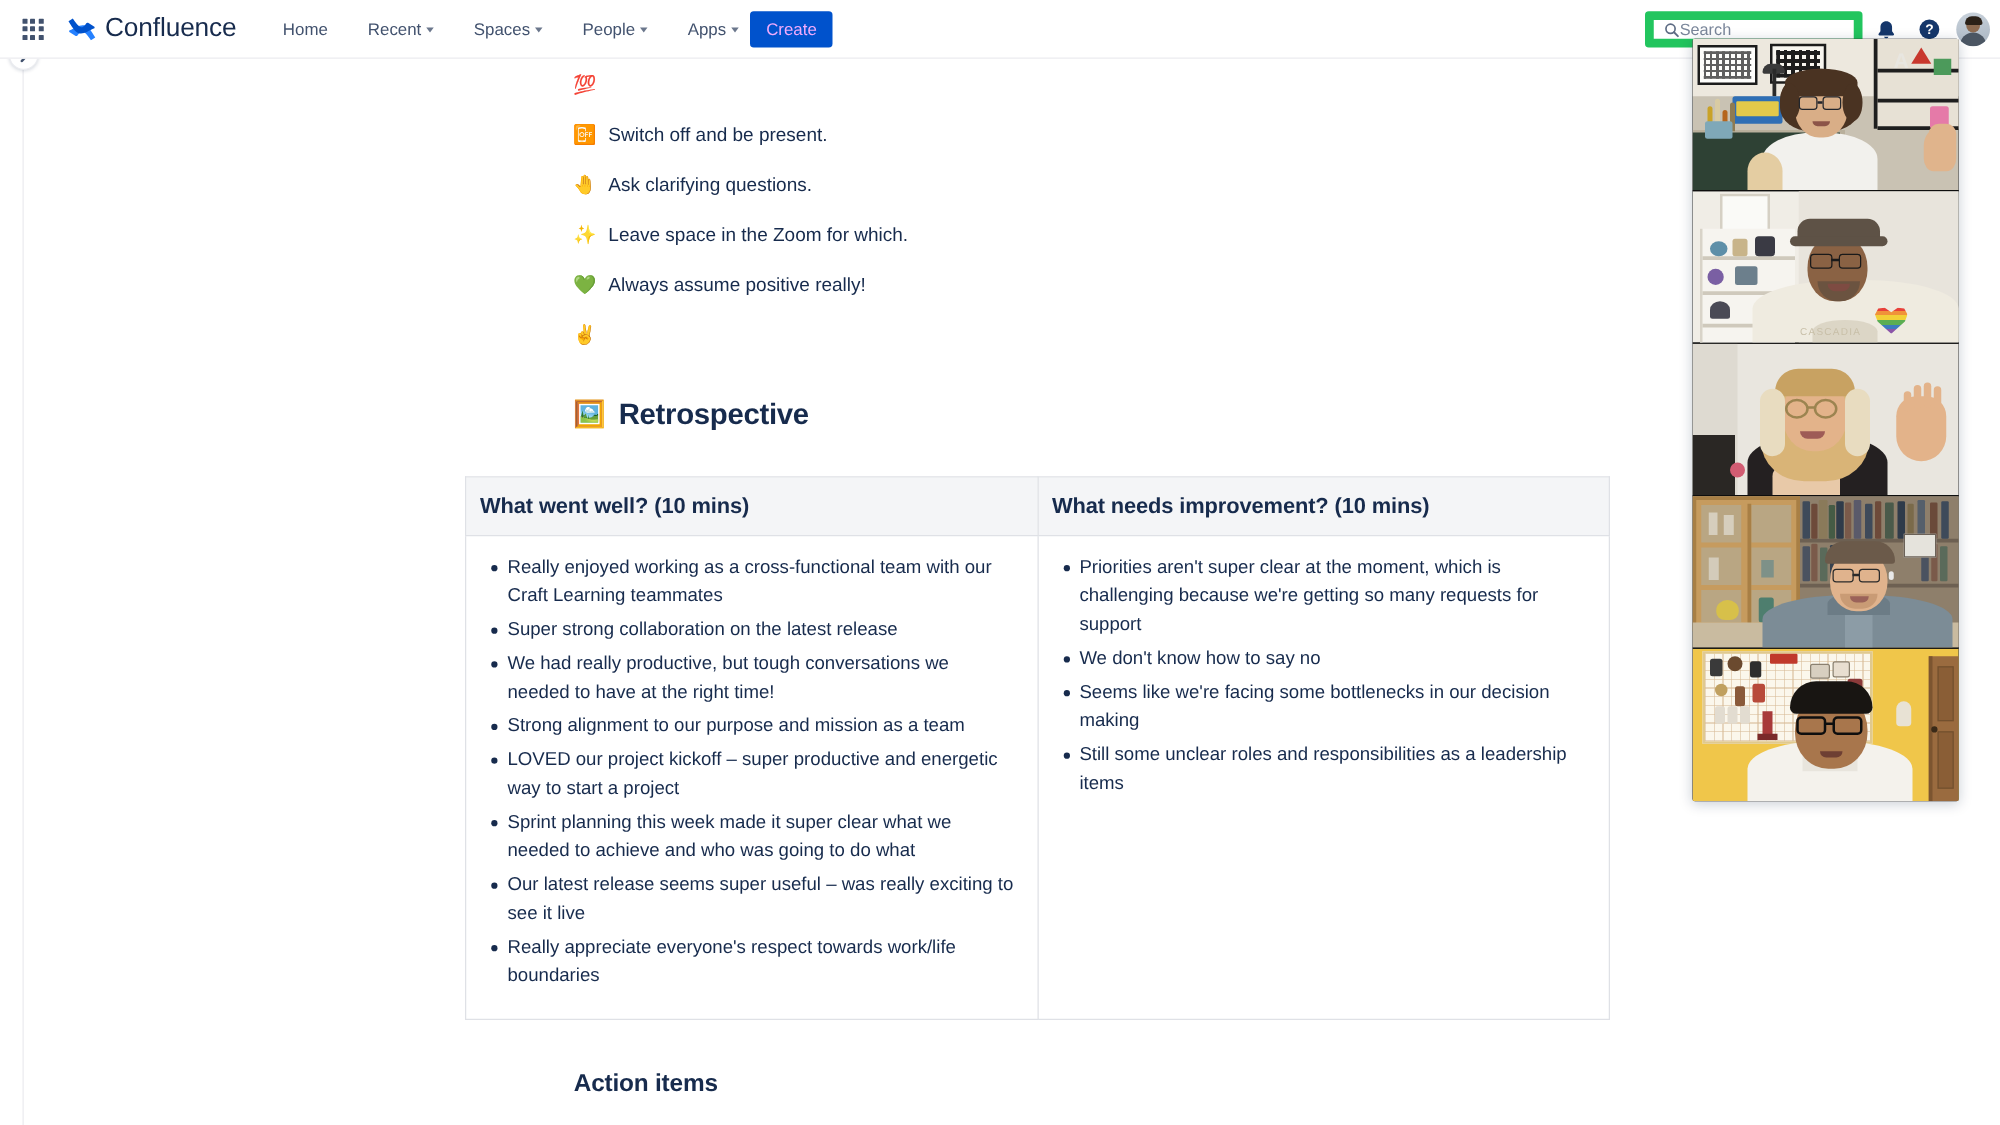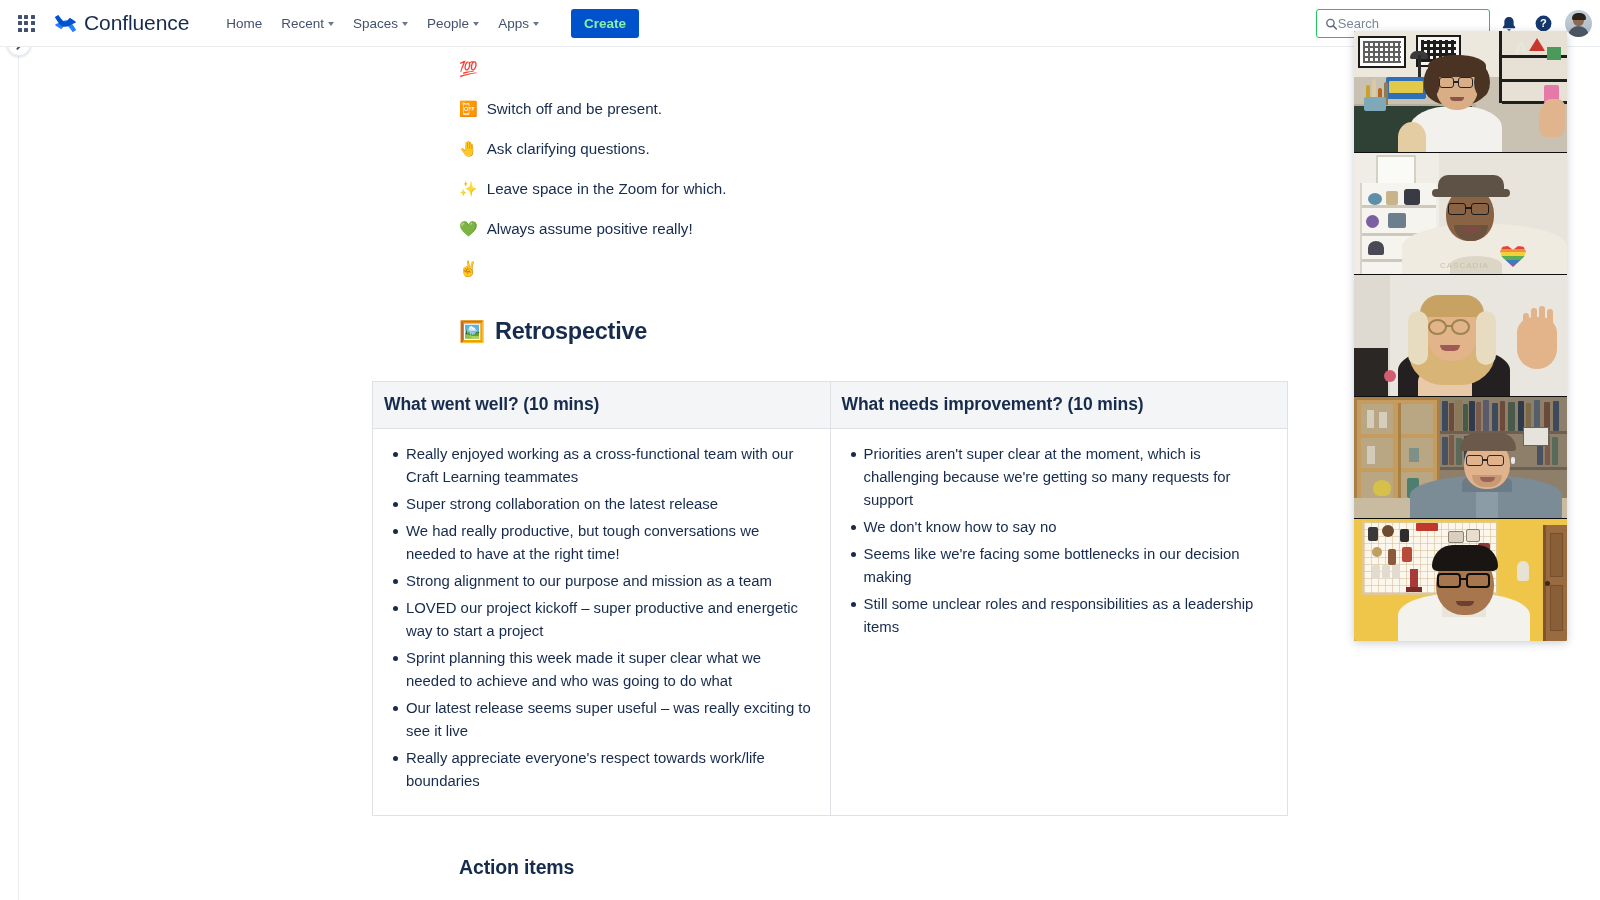--- a/index.html
+++ b/index.html
@@ -55,65 +55,65 @@
     padding: 4px 6px 4px 4px;
   }
   .brand-logo { width: 23px; height: 23px; flex: 0 0 23px; }
   .brand-name {
     font-size: 21px;
     color: #172B4D;
     letter-spacing: -0.1px;
     white-space: nowrap;
   }
 
-  .nav-items { display: flex; align-items: flex-start; margin-left: 22px; gap: 1px; }
+  .nav-items { display: flex; align-items: flex-start; margin-left: 22px; gap: 14px; }
   .nav-item {
     display: flex; align-items: center; gap: 4px;
     font-size: 13.5px;
     color: #42526E;
     padding: 6px 9px;
     border-radius: 3px;
     cursor: pointer;
     white-space: nowrap;
     font-weight: 500;
   }
   .caret {
     width: 0; height: 0;
     border-left: 3.6px solid transparent;
     border-right: 3.6px solid transparent;
     border-top: 4.2px solid #6B778C;
     margin-top: 2px;
   }
 
   .create-btn {
-    margin-left: 23px;
+    margin-left: 0;
     background: #0052CC;
-    color: #86efac;
+    color: #f0abfc;
     font-size: 13.5px;
-    font-weight: 700;
+    font-weight: 400;
     border: none;
     border-radius: 3px;
     padding: 7px 13px;
     cursor: pointer;
     white-space: nowrap;
     font-family: inherit;
   }
 
   .nav-right {
     position: absolute;
     right: 8px; top: 0;
     height: 47px;
     display: flex; align-items: center; gap: 4px;
   }
 
   .search-box {
     position: relative;
     width: 174px;
     height: 29px;
-    border: 1px solid #22c55e;
+    border: 7px solid #22c55e;
     border-radius: 3px;
     background: #ffffff;
     display: flex; align-items: center;
     padding: 0 8px;
     gap: 0;
     cursor: text;
   }
   .search-input {
     border: none; outline: none;
     background: transparent;

